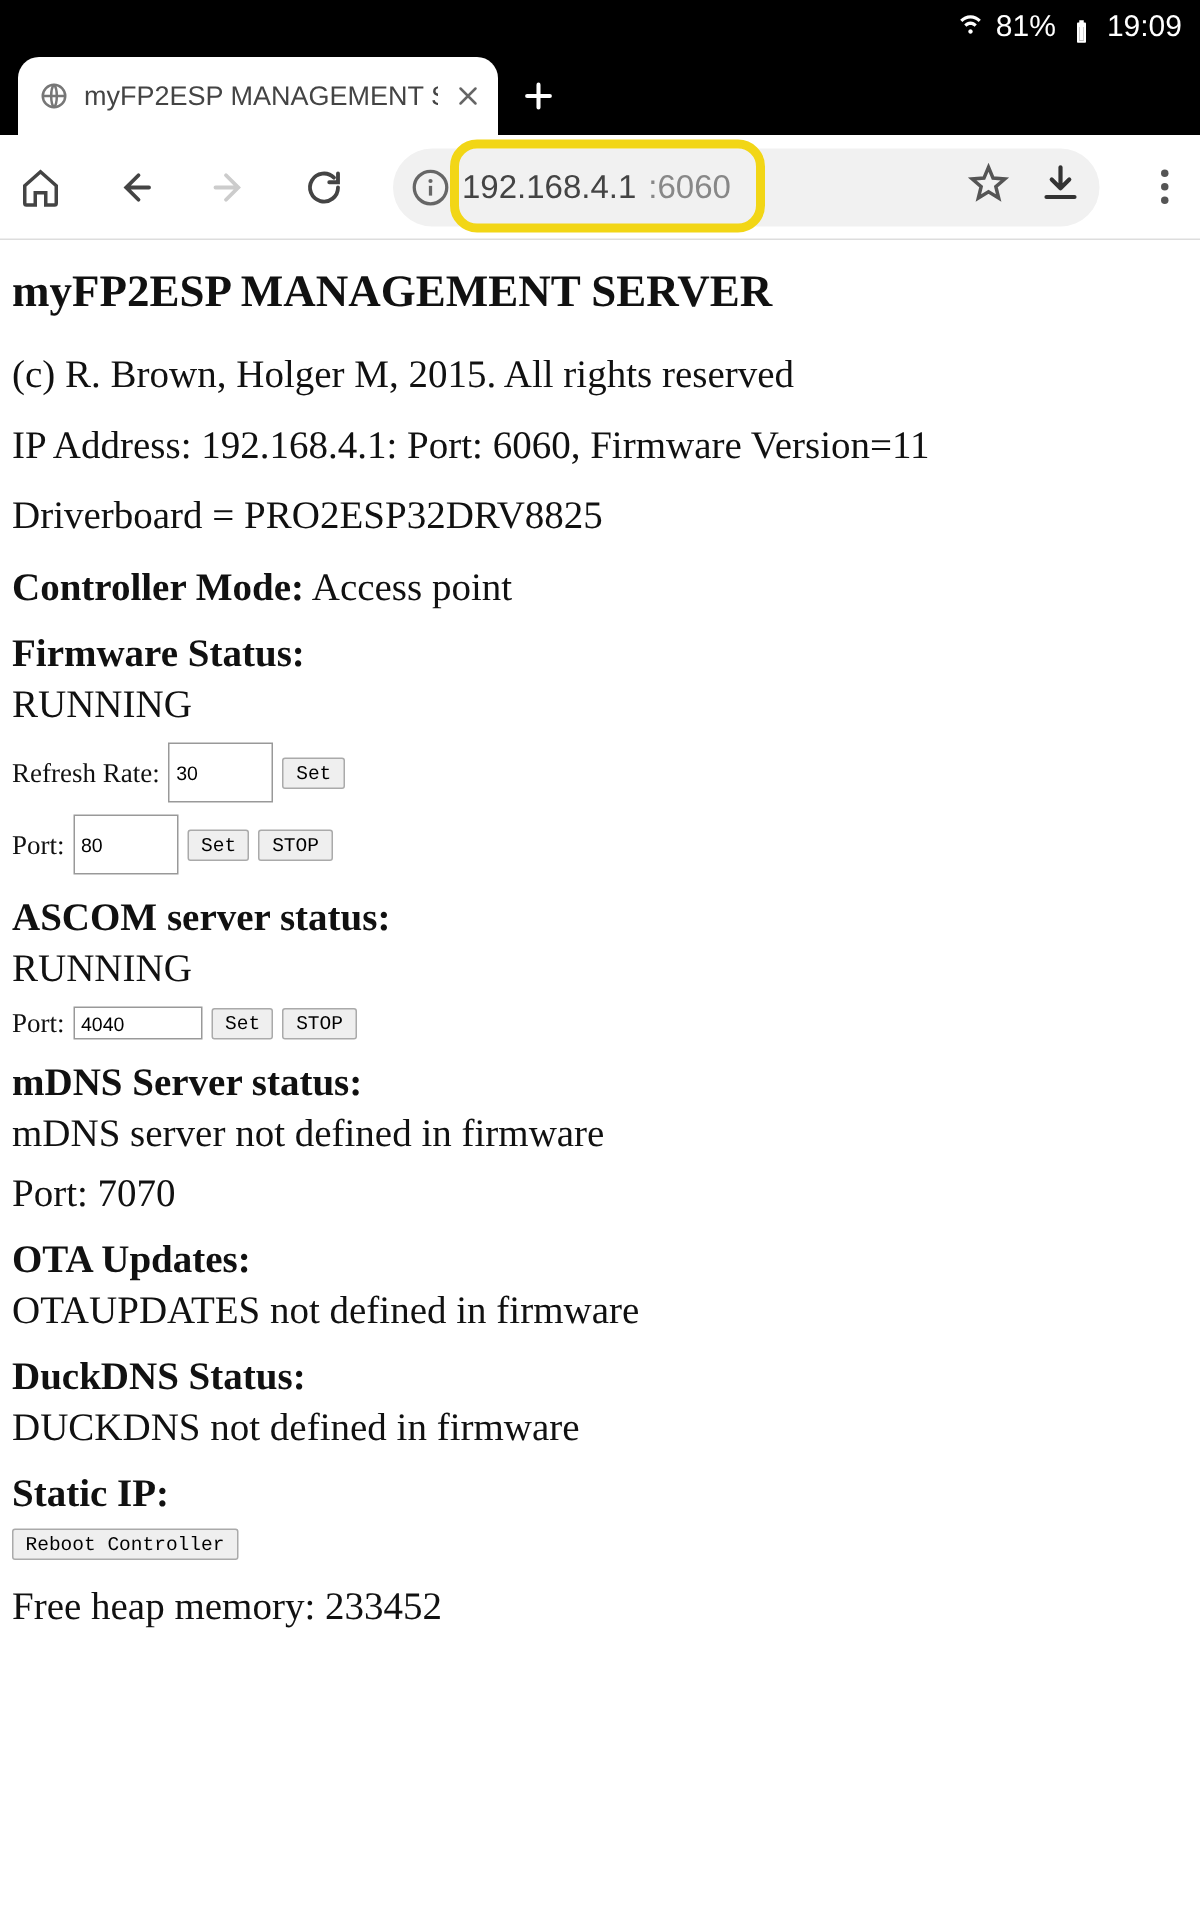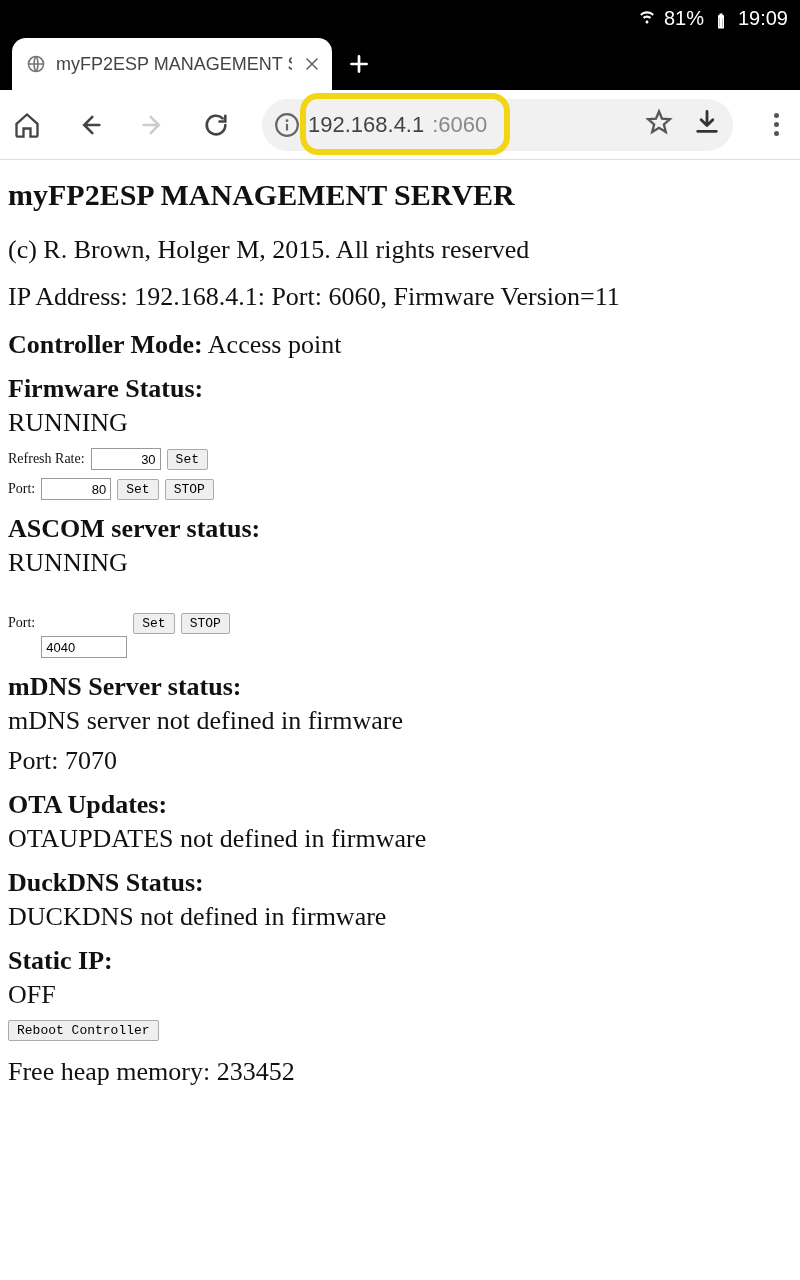--- a/index.html
+++ b/index.html
@@ -25,23 +25,23 @@
   .right-actions svg { width:28px; height:28px; }
   .kebab { width:28px; height:28px; display:flex; flex-direction:column; align-items:center; justify-content:center; gap:4px; }
   .kebab span { width:5px; height:5px; background:#555; border-radius:50%; display:block; }
   .page { padding: 6px 8px 40px 8px; }
   h1 { font-size: 30px; margin: 12px 0 18px 0; font-weight: bold; }
   .info { font-size: 26px; line-height: 1.5; margin-bottom: 8px; }
   .sect { margin: 14px 0 2px 0; font-size:26px; }
   .sect-label { font-weight: bold; }
   .runtext { font-size: 26px; margin: 4px 0 10px 0; }
   .formrow { font-family: Arial, sans-serif; font-size: 15px; margin: 8px 0; display:flex; align-items:center; gap:6px; }
-  .formrow label { font-family: Georgia, serif; font-size: 14px; }
-  input.tiny { width: 70px; height: 22px; font-size: 13px; padding: 1px 4px; border:1px solid #999;text-align:right; }
-  input.tiny2 { width: 86px; height: 22px; font-size: 13px; padding: 1px 4px; border:1px solid #999;margin-top:48px; }
+  .formrow label { font-family: Georgia, serif; font-size: 18px; }
+  input.tiny { width: 70px; height: 22px; font-size: 13px; padding: 19px 4px; border:1px solid #999; }
+  input.tiny2 { width: 86px; height: 22px; font-size: 13px; padding: 1px 4px; border:1px solid #999; }
   button.small { font-size: 13px; padding: 2px 8px; background:#efefef; border:1px solid #aaa; border-radius:2px; cursor:pointer; font-family: Liberation Mono, monospace; }
   .colon::after { content: ":"; }
 </style>
 </head>
 <body>
 
 <div class="statusbar">
   <span>
     <svg viewBox="0 0 24 24">
         <path d="M12 18c1.1 0 2 .9 2 2s-.9 2-2 2-2-.9-2-2 .9-2 2-2zm-5.6-4.2C8 12.1 9.9 11.2 12 11.2s4 .9 5.6 2.6l-2 2C14.6 14.8 13.4 14.2 12 14.2s-2.6.6-3.6 1.6l-2-2zM2.8 9.6C5.2 7 8.4 5.5 12 5.5s6.8 1.5 9.2 4.1l-2 2C17.4 9.6 14.8 8.5 12 8.5S6.6 9.6 4.8 11.6l-2-2z"></path>
@@ -130,20 +130,21 @@
       <span></span>
       <span></span>
   </div>
 </div>
 
 <div class="page">
   <h1>myFP2ESP MANAGEMENT SERVER</h1>
 
   <div class="info">(c) R. Brown, Holger M, 2015. All rights reserved</div>
   <div class="info" style="white-space:nowrap;">IP Address: 192.168.4.1: Port: 6060, Firmware Version=11</div>
+  <div class="info">Driverboard = PRO2ESP32DRV8825</div>
 
   <div class="sect">
     <span class="sect-label">Controller Mode:</span>
     <span>Access point</span>
   </div>
 
   <div class="sect"><span class="sect-label">Firmware Status:</span></div>
   <div class="runtext">RUNNING</div>
 
   <div class="formrow">
@@ -172,20 +173,19 @@
   <div class="runtext">mDNS server not defined in firmware</div>
   <div class="runtext">Port: 7070</div>
 
   <div class="sect"><span class="sect-label colon">OTA Updates</span></div>
   <div class="runtext">OTAUPDATES not defined in firmware</div>
 
   <div class="sect"><span class="sect-label">DuckDNS Status:</span></div>
   <div class="runtext">DUCKDNS not defined in firmware</div>
 
   <div class="sect"><span class="sect-label">Static IP:</span></div>
-  <div class="runtext">OFF</div>
 
   <div style="margin:8px 0;">
     <button class="small">Reboot Controller</button>
   </div>
 
   <div class="runtext" style="margin-top:16px;">Free heap memory: 233452</div>
 </div>
 
 </body></html>

